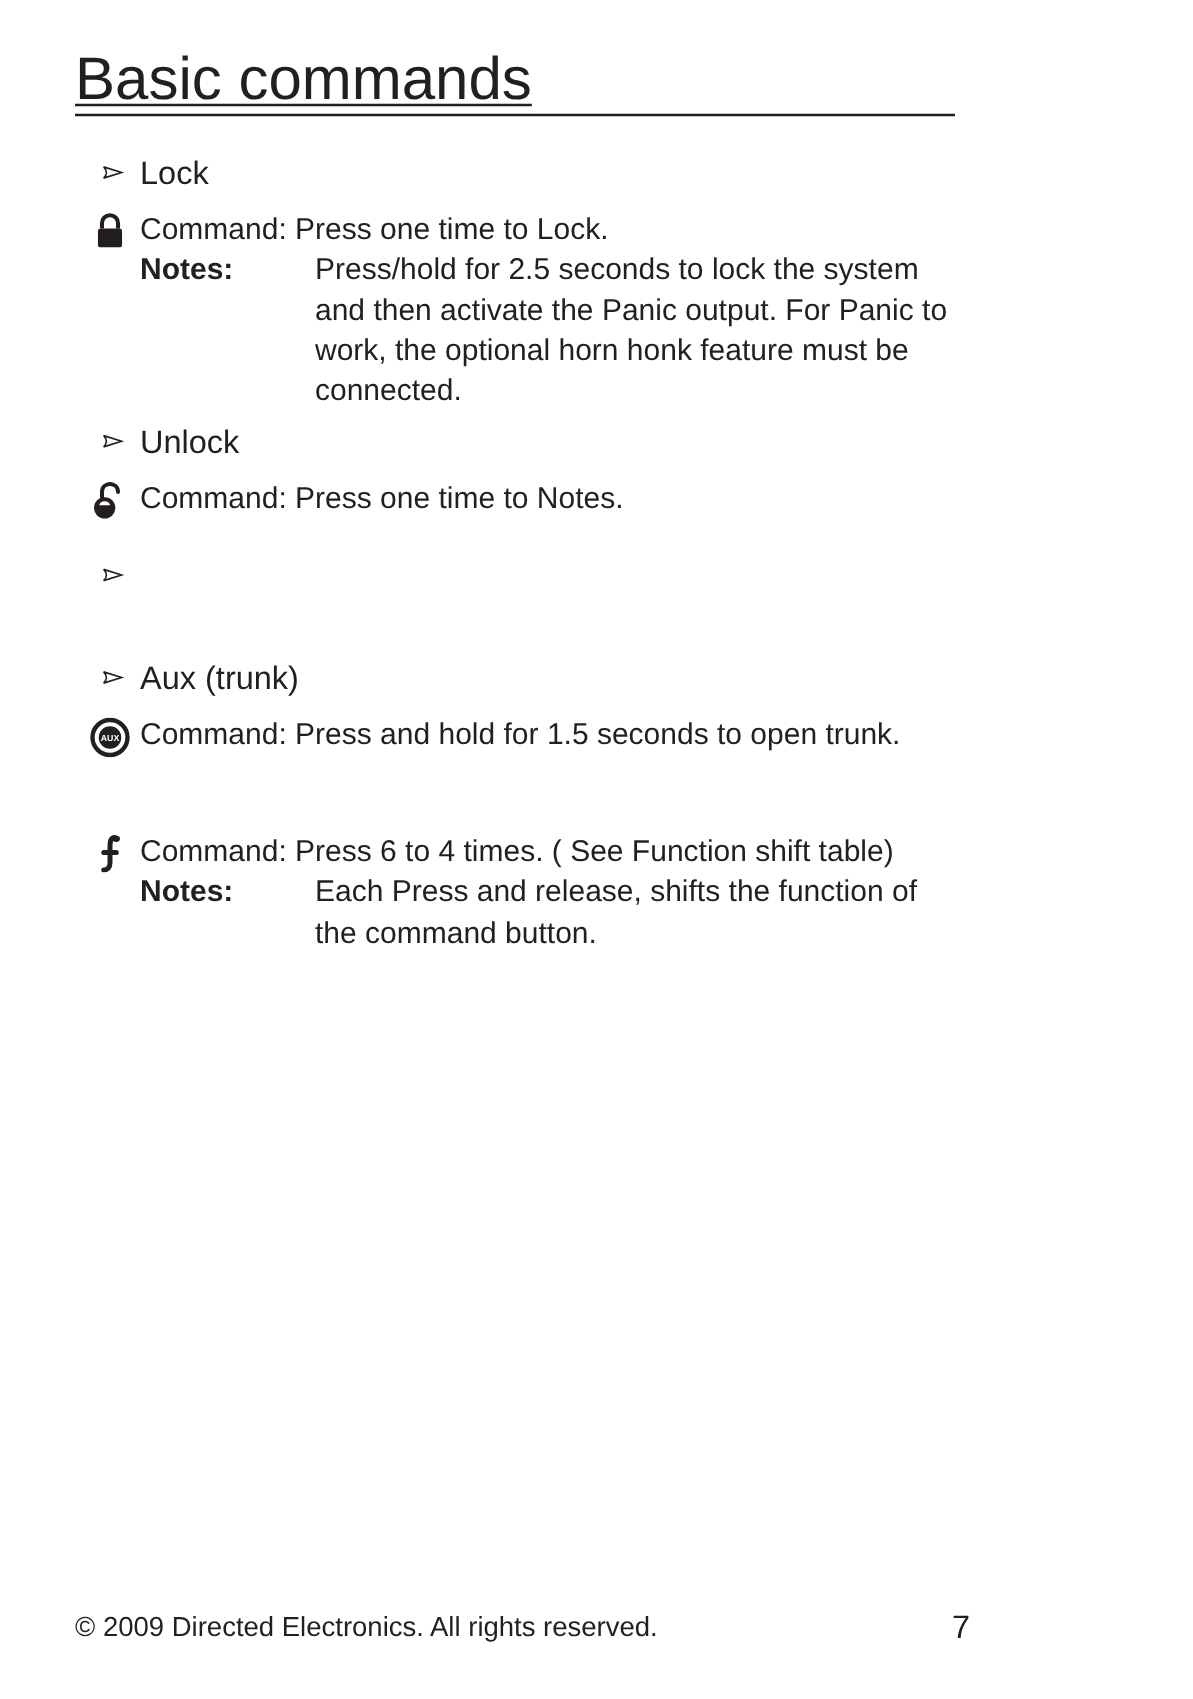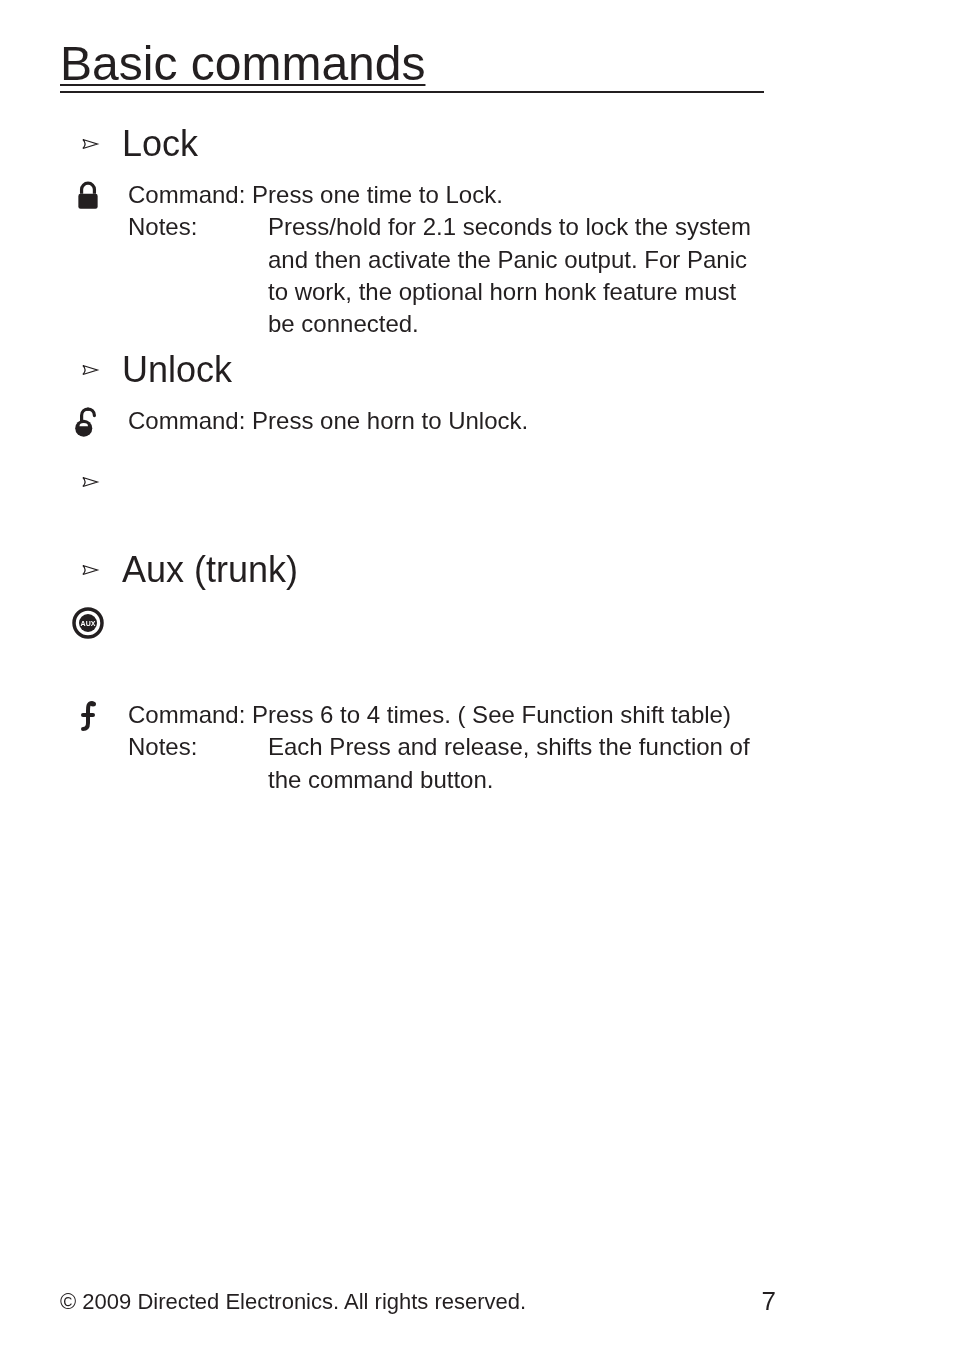--- a/index.html
+++ b/index.html
@@ -30,39 +30,39 @@
     font-size: 48px;
     font-weight: 400;
     text-decoration: underline;
     text-decoration-thickness: 2px;
     text-underline-offset: 4px;
     line-height: 1.1;
     padding-bottom: 0px;
   }
 
   .section-heading {
-    font-size: 36px;
+    font-size: 26px;
     font-weight: 400;
     margin: 0 0 14px 0;
     display: flex;
     align-items: center;
-    gap: 22px;
+    gap: 12px;
     padding-left: 22px;
   }
   .arrowhead {
     display: inline-block;
     width: 18px;
     flex: 0 0 18px;
   }
   .arrowhead svg { display:block; }
 
   .cmd-block {
     display: flex;
     align-items: flex-start;
-    gap: 20px;
+    gap: 4px;
     padding-left: 8px;
     margin-bottom: 8px;
   }
   .icon-col {
     width: 40px;
     flex: 0 0 40px;
     display: flex;
     justify-content: center;
     padding-top: 2px;
   }
@@ -72,21 +72,21 @@
     flex: 1;
     font-size: 24px;
     line-height: 1.35;
     font-weight: 300;
   }
   .row {
     display: flex;
     align-items: flex-start;
   }
   .label {
-    font-weight: 400;
+    font-weight: 700;
     flex: 0 0 140px;
   }
   .label-inline {
     font-weight: 500;
   }
   .value {
     flex: 1;
   }
   .inline-value { }
   .notes-row .label { }
@@ -139,21 +139,21 @@
         </svg>
       </div>
       <div class="text-col">
         <div class="row">
           <span>
             <span class="label-inline">Command</span><span class="inline-value">: Press one time to Lock.</span>
           </span>
         </div>
         <div class="row notes-row">
           <span class="label">Notes:</span>
-          <span class="value">Press/hold for 2.1 seconds to lock the system and then activate the Panic output. For Panic to work, the optional horn honk feature must be connected.</span>
+          <span class="value">Press/hold for 2.5 seconds to lock the system and then activate the Panic output. For Panic to work, the optional horn honk feature must be connected.</span>
         </div>
       </div>
     </div>
   </div>
 
   <div id="sec-unlock">
     <h2 class="section-heading">
       <span class="arrowhead">
         <svg viewBox="0 0 20 14" width="18" height="14">
             <path d="M1 2 L17 7 L1 12 Q6 7 1 2 Z" fill="none" stroke="#231f20" stroke-width="1.4"></path>
@@ -166,21 +166,21 @@
         <svg viewBox="0 0 24 30" width="26" height="32">
           <path d="M12 2 C9 2 6 4 6 8 L6 14" fill="none" stroke="#231f20" stroke-width="3" stroke-linecap="round"></path>
           <path d="M12 2 C15 2 18 4 18 8" fill="none" stroke="#231f20" stroke-width="3" stroke-linecap="round"></path>
           <ellipse cx="8" cy="20" rx="8" ry="8" fill="#231f20"></ellipse>
           <path d="M4 18 a4 3 0 0 1 8 0" fill="#fff"></path>
         </svg>
       </div>
       <div class="text-col">
         <div class="row">
           <span>
-            <span class="label-inline">Command</span><span class="inline-value">: Press one horn to Unlock.</span>
+            <span class="label-inline">Command</span><span class="inline-value">: Press one time to Notes.</span>
           </span>
         </div>
       </div>
     </div>
   </div>
 
   <div id="sec-remote">
     <h2 class="section-heading">
       <span class="arrowhead">
         <svg viewBox="0 0 20 14" width="18" height="14">
@@ -200,20 +200,27 @@
       <span>Aux (trunk)</span>
     </h2>
     <div class="cmd-block">
       <div class="icon-col">
         <svg viewBox="0 0 32 32" width="32" height="32">
           <circle cx="16" cy="16" r="14" fill="none" stroke="#231f20" stroke-width="3.5"></circle>
           <circle cx="16" cy="16" r="9" fill="#231f20"></circle>
           <text x="16" y="17" font-size="7" font-family="Arial" fill="#fff" text-anchor="middle" dominant-baseline="middle" font-weight="bold">AUX</text>
         </svg>
       </div>
+      <div class="text-col">
+        <div class="row">
+          <span>
+            <span class="label-inline">Command</span><span class="inline-value">: Press and hold for 1.5 seconds to open trunk.</span>
+          </span>
+        </div>
+      </div>
     </div>
   </div>
 
   <div id="sec-fshift">
     <div class="cmd-block">
       <div class="icon-col">
         <svg viewBox="0 0 16 30" width="16" height="30">
           <path d="M12 2 C8 2 8 6 8 10 C8 14 8 18 8 22 C8 26 6 28 3 28" fill="none" stroke="#231f20" stroke-width="4" stroke-linecap="round"></path>
           <ellipse cx="13" cy="3" rx="3" ry="2.5" fill="#231f20"></ellipse>
           <line x1="3" y1="14" x2="13" y2="14" stroke="#231f20" stroke-width="4" stroke-linecap="round"></line>

